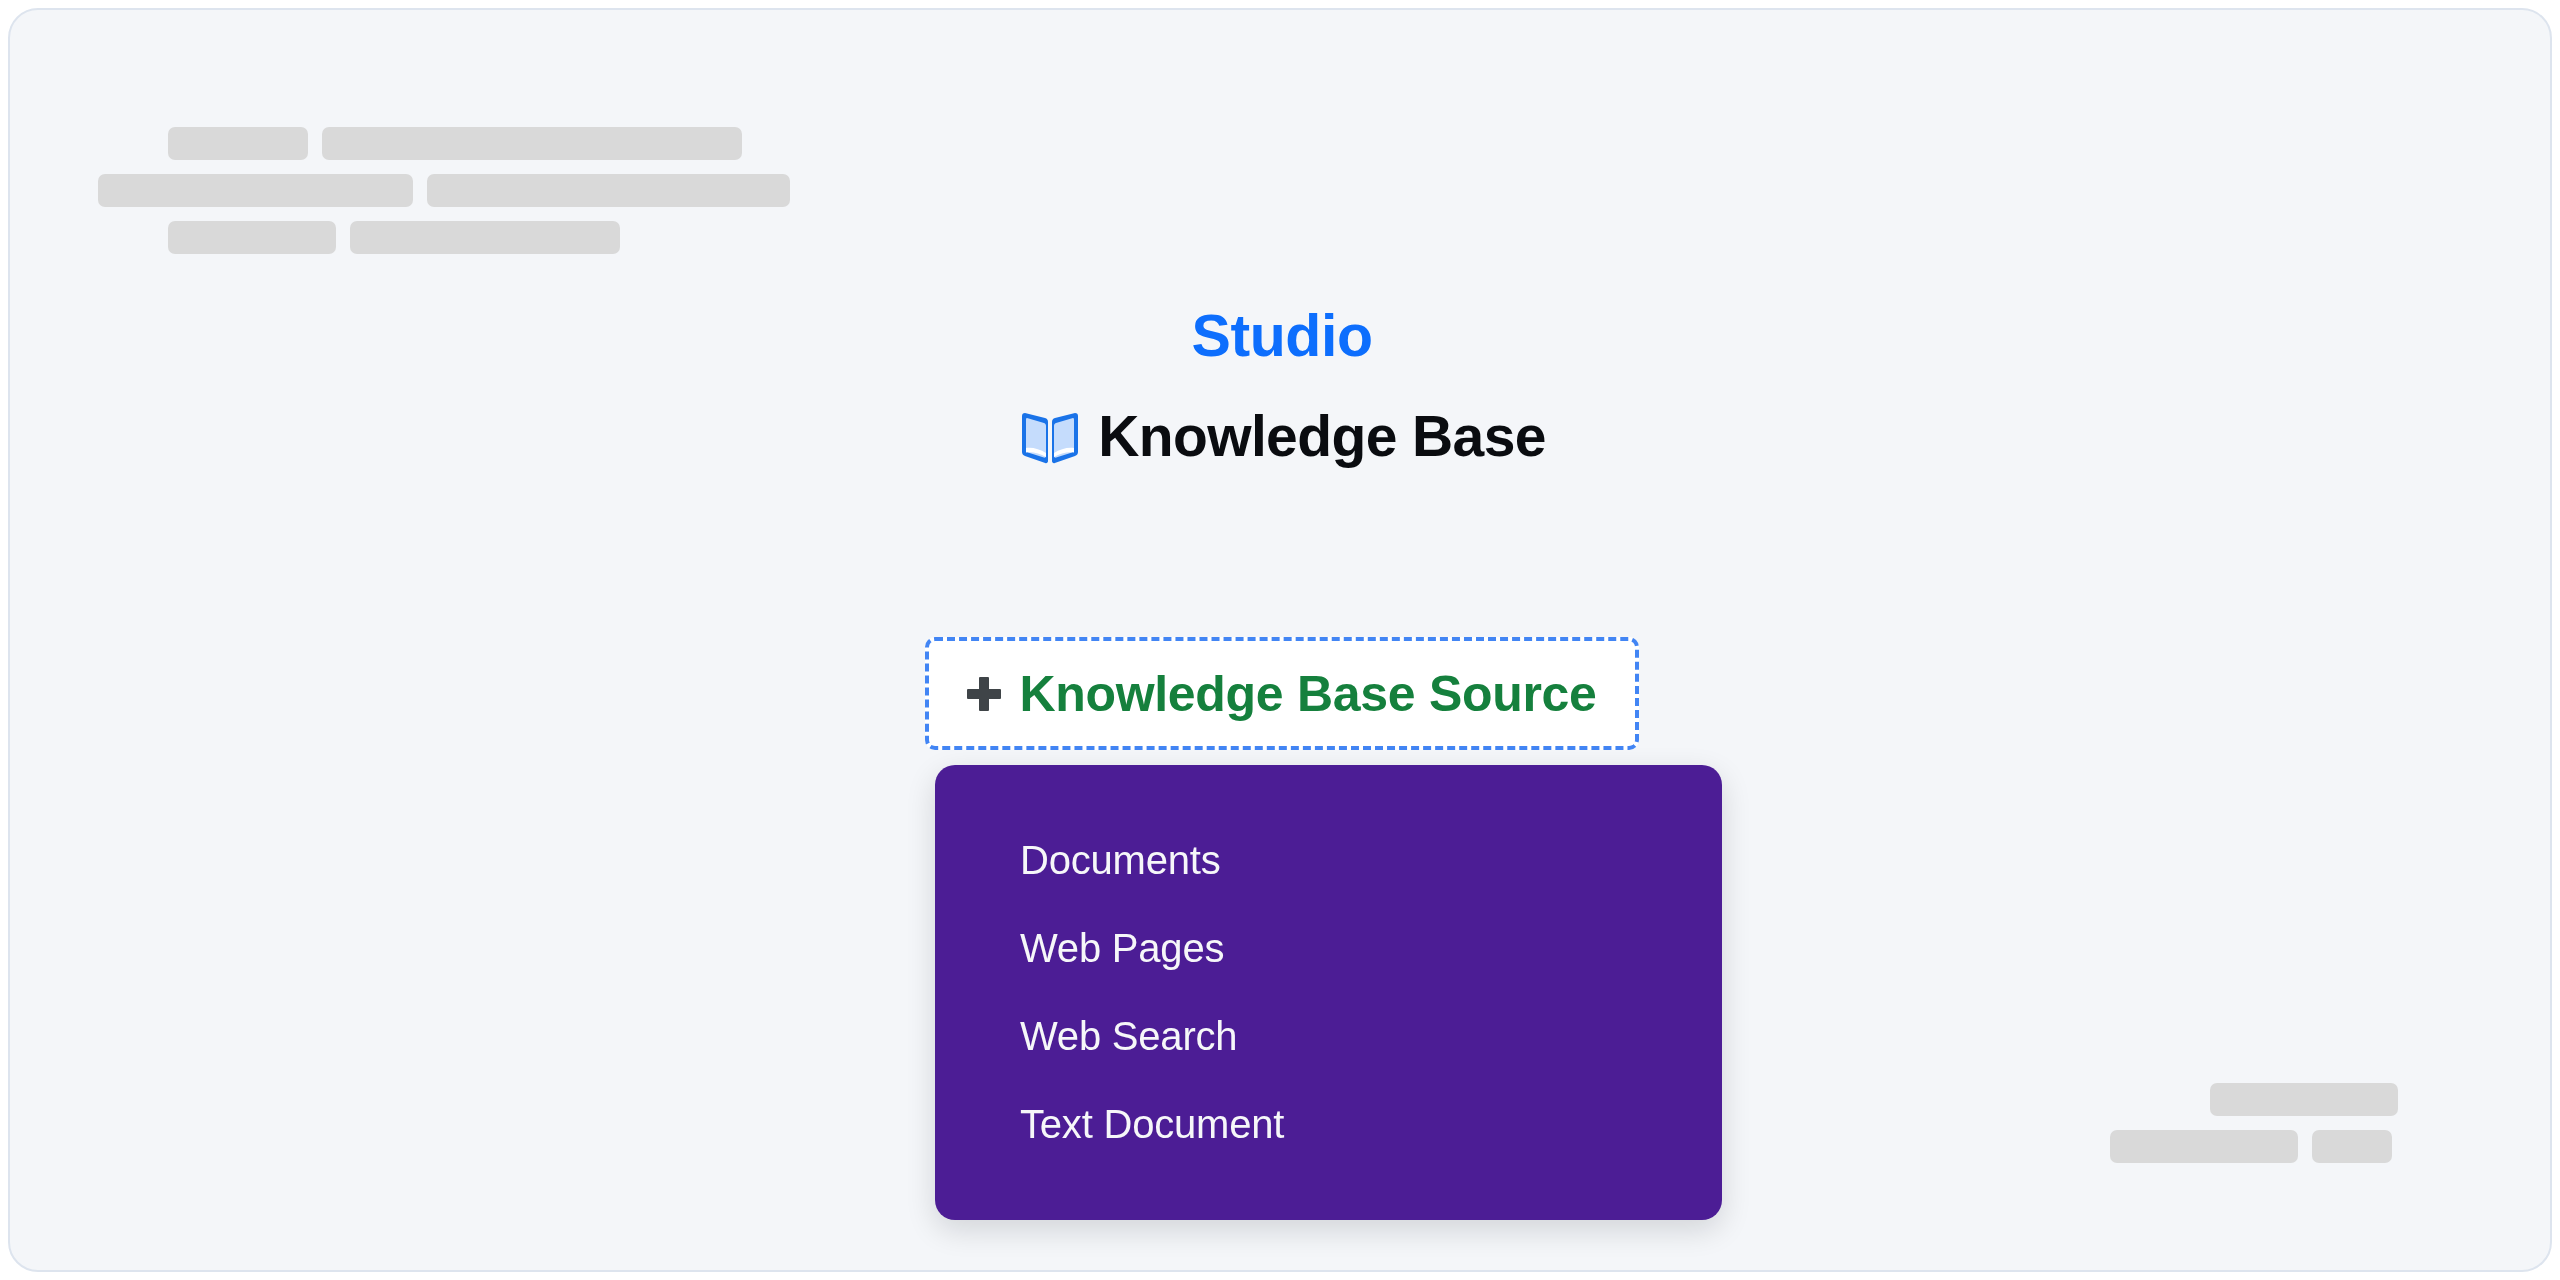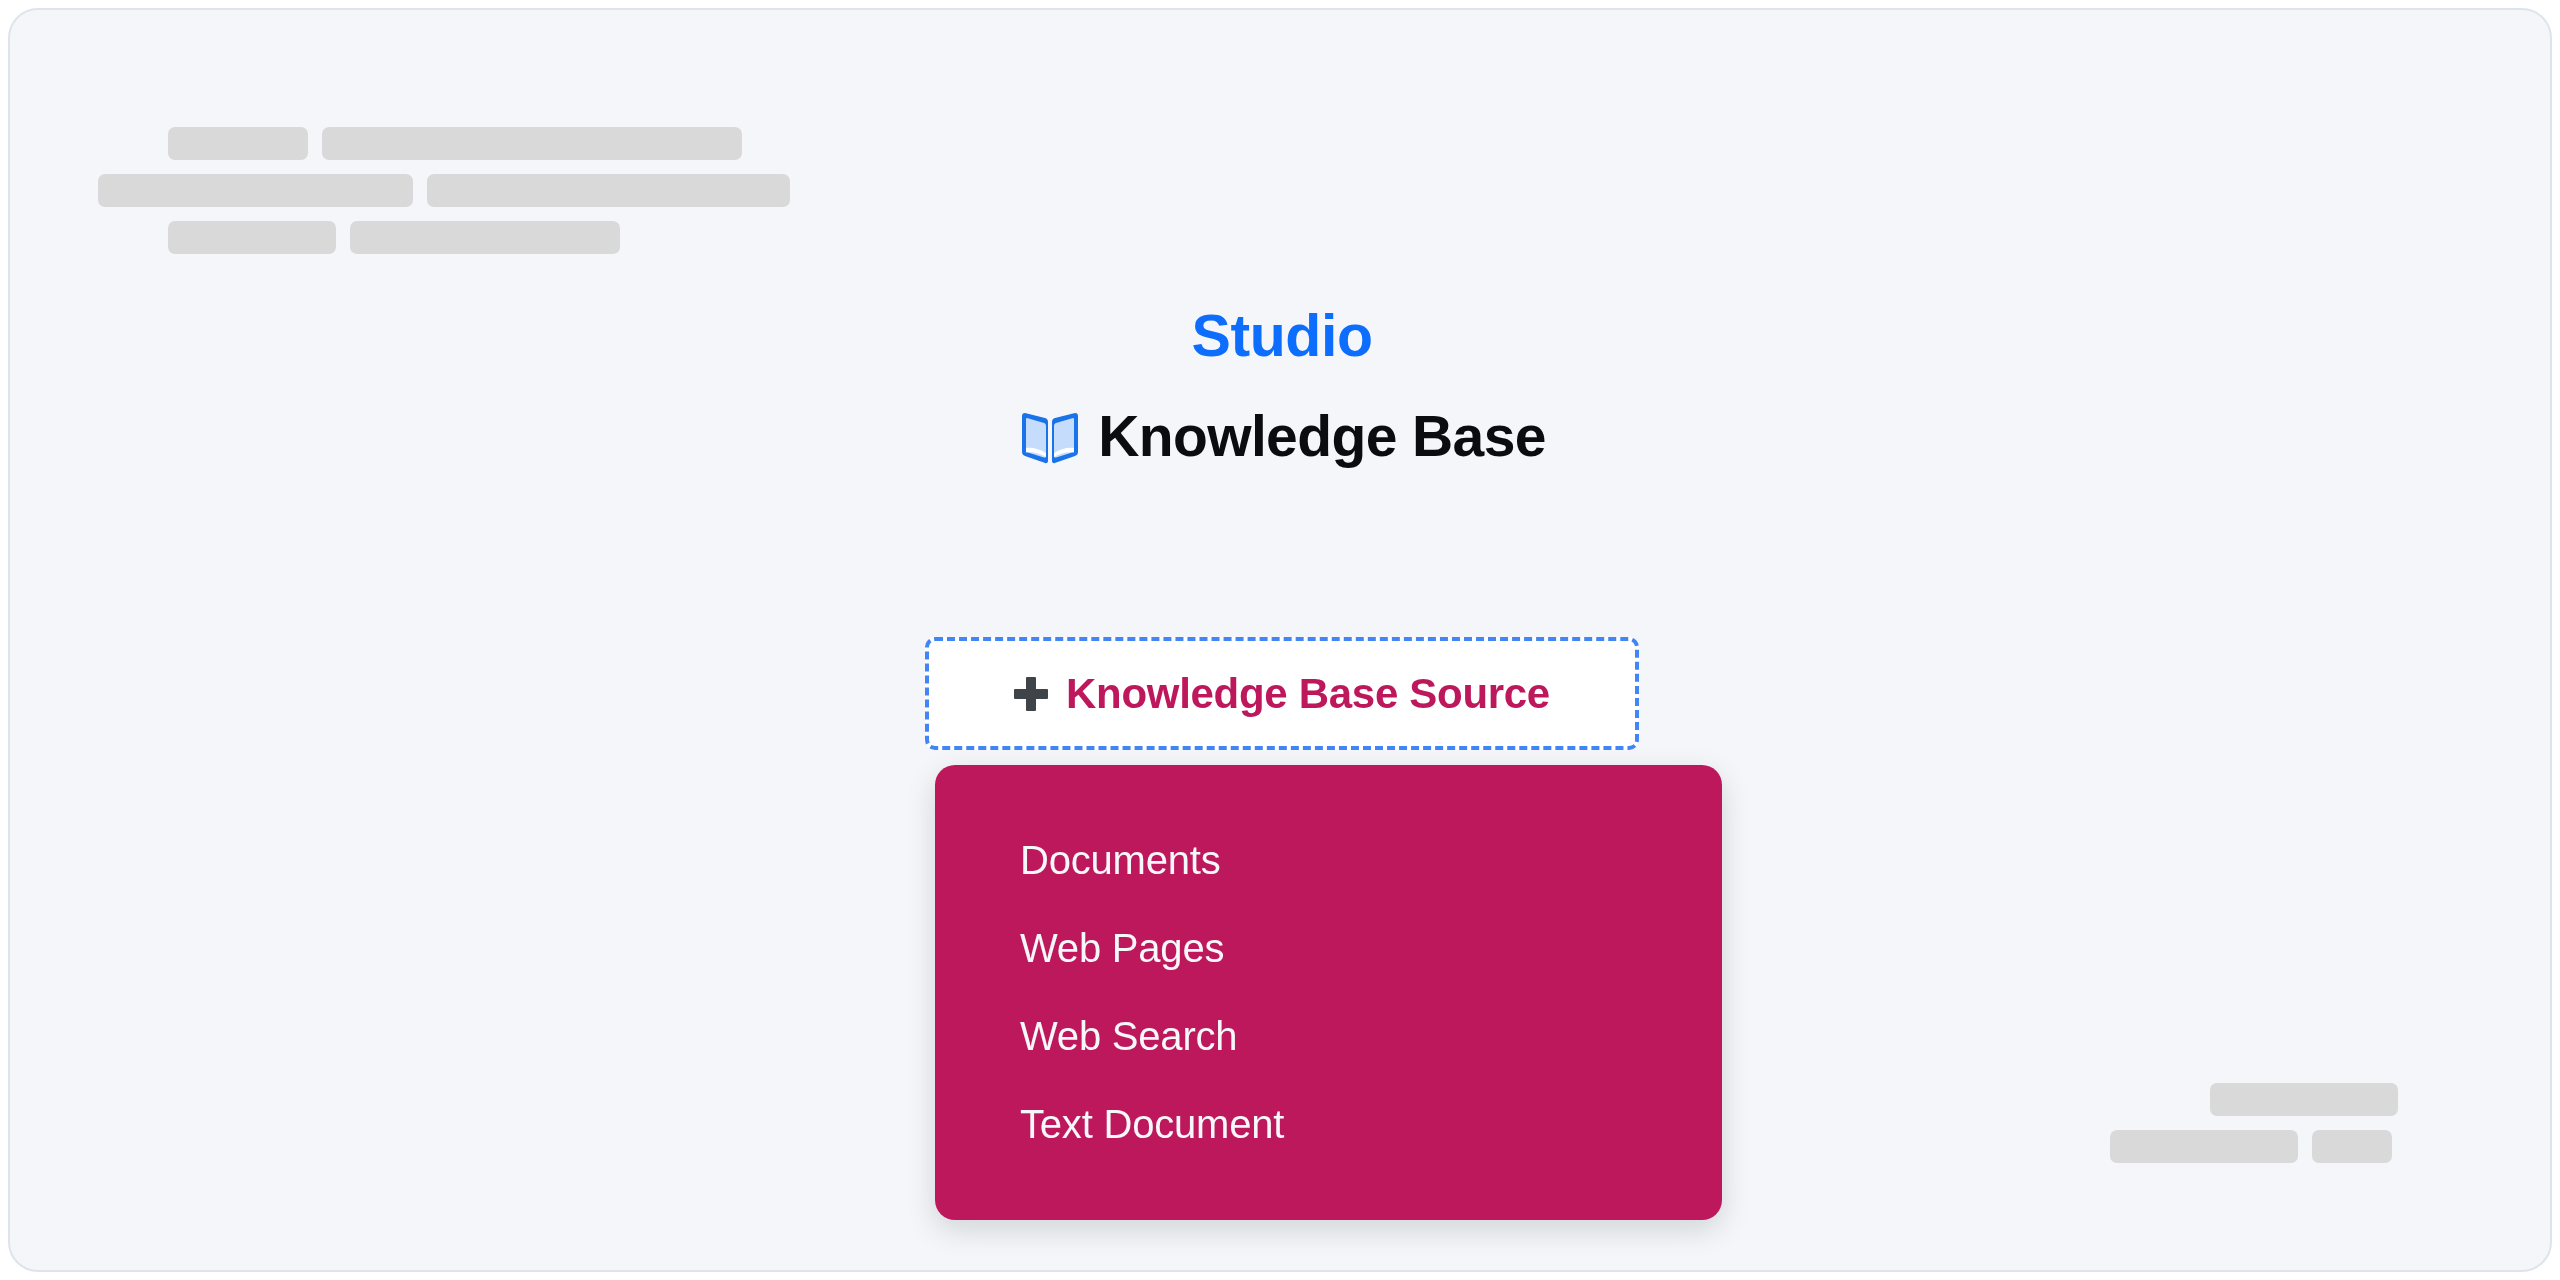--- a/index.html
+++ b/index.html
@@ -148,35 +148,35 @@
     border-radius: 1px;
   }
   .plus-icon::before {
     left: 0; right: 0; top: 12px; height: 10px;
   }
   .plus-icon::after {
     top: 0; bottom: 0; left: 12px; width: 10px;
   }
 
   .add-source-label {
-    font-size: 42px;
+    font-size: 50px;
     font-weight: bold;
-    color: #be185d;
+    color: #15803d;
     letter-spacing: -0.3px;
     white-space: nowrap;
   }
 
   
   .source-menu {
     position: absolute;
     left: 925px;
     top: 755px;
     width: 787px;
     height: 455px;
-    background: #be185d;
+    background: #4c1d95;
     border-radius: 20px;
     padding: 52px 0 52px 0;
     display: flex;
     flex-direction: column;
     box-shadow: 0 10px 30px rgba(10, 14, 20, 0.14);
   }
 
   .menu-item {
     height: 95px;
     display: flex;

